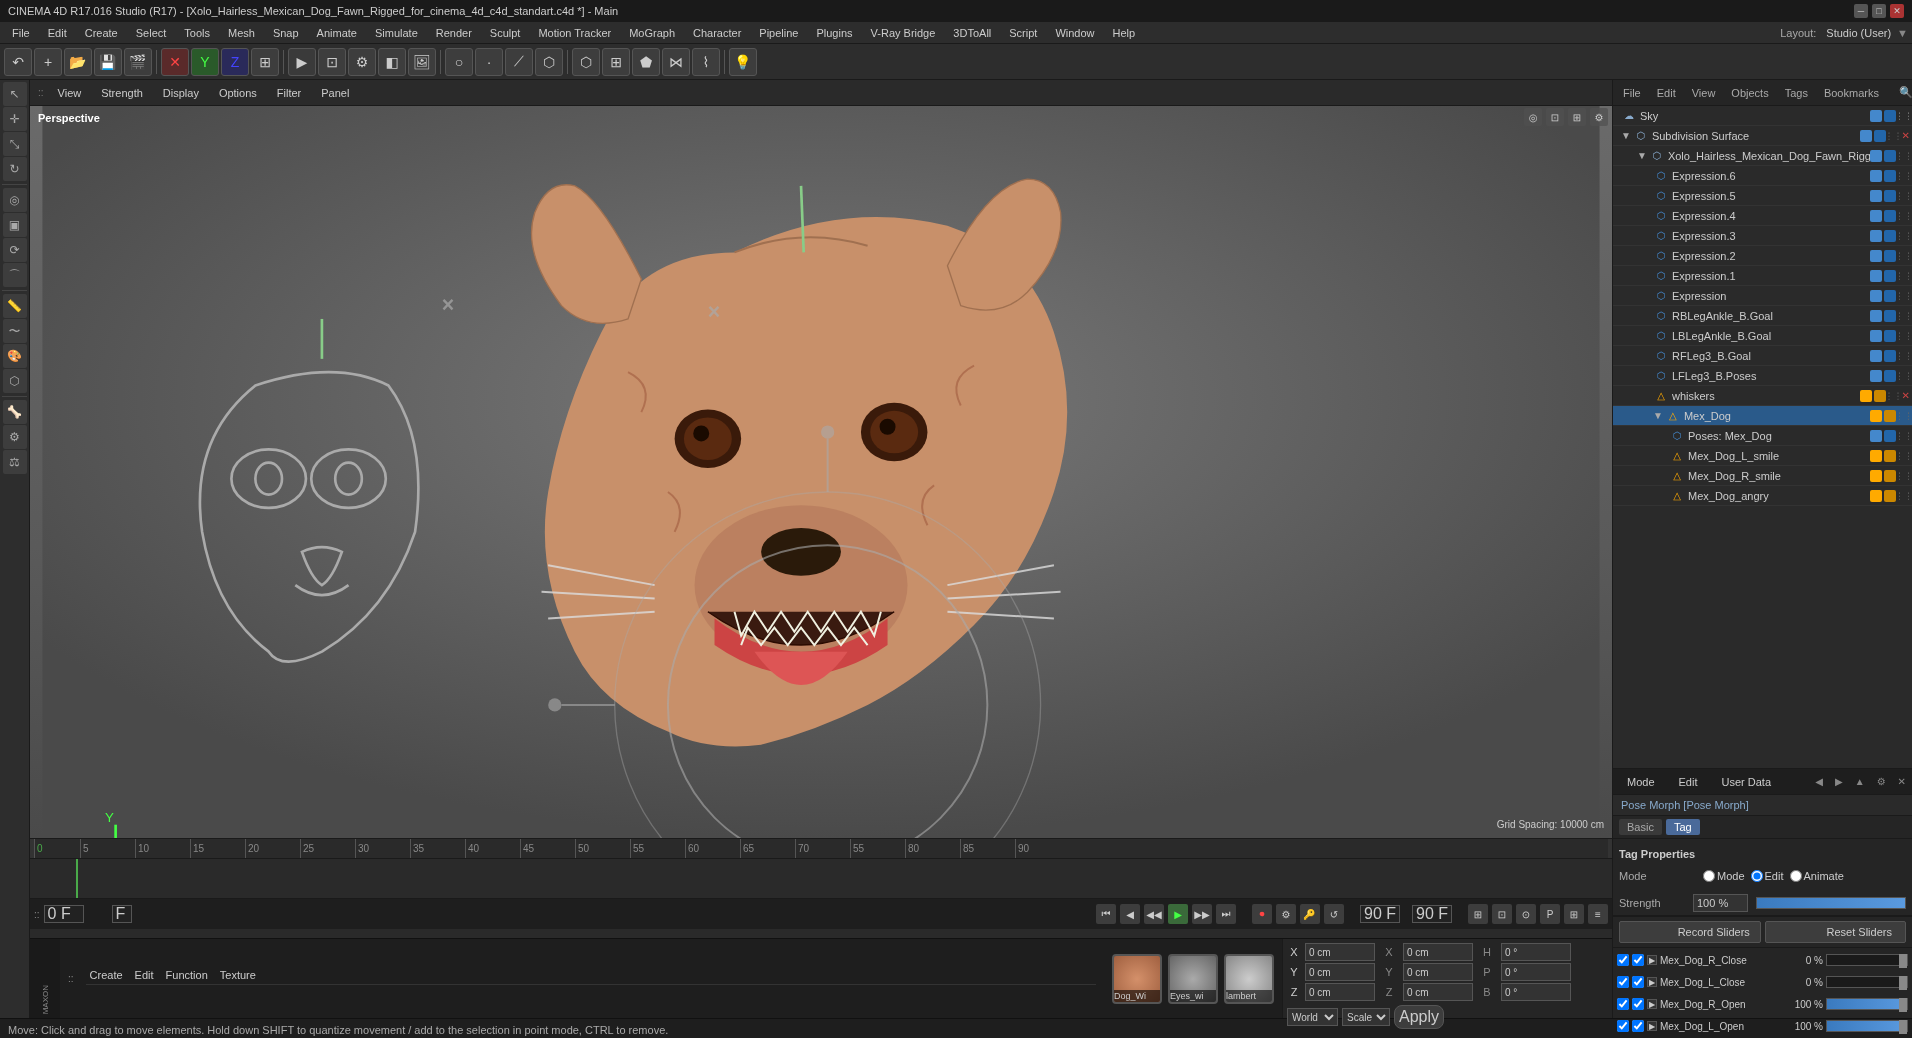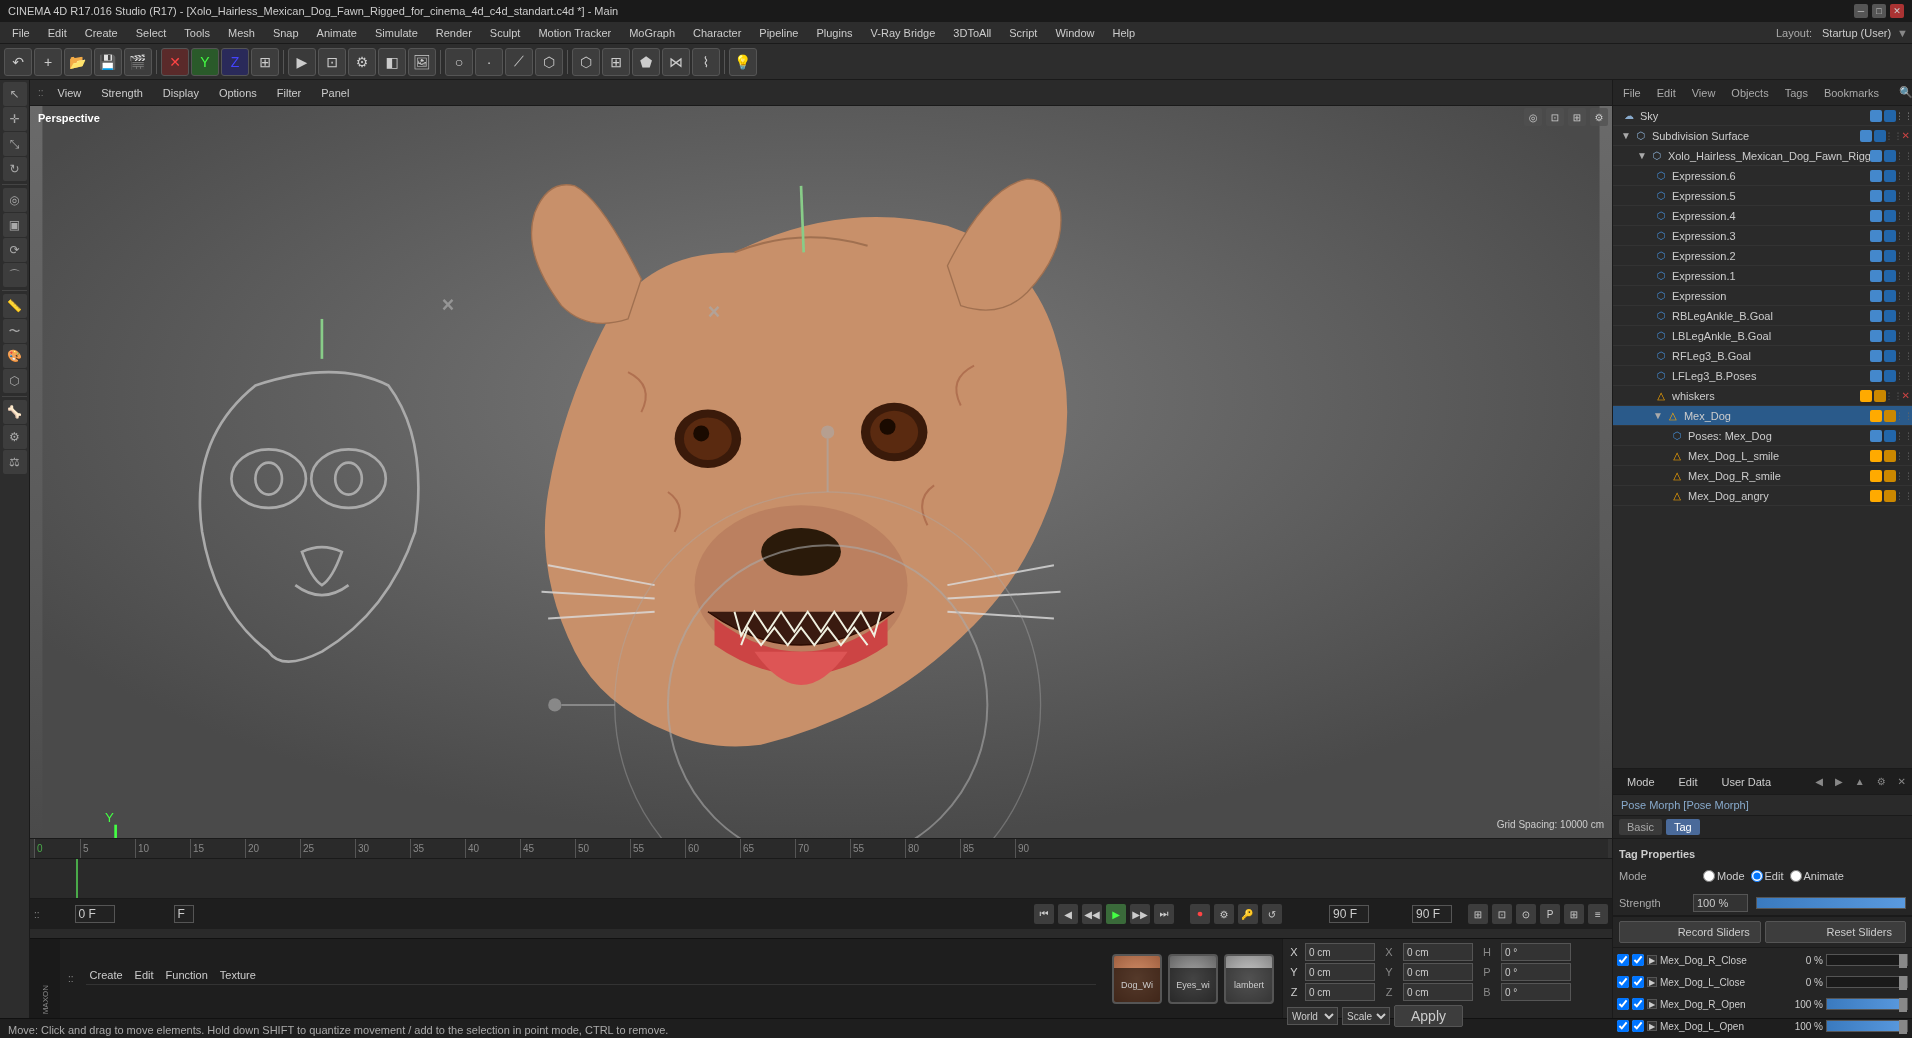--- a/index.html
+++ b/index.html
@@ -36,21 +36,21 @@
 
     
     #dog-viewport { width: 100%; height: 100%; position: relative; background: linear-gradient(180deg, #6a6a6a 0%, #5a5a5a 60%, #4a4a4a 100%); }
 
     
     #timeline { height: 100px; background: #2a2a2a; border-top: 1px solid #1a1a1a; }
     #timeline-ruler { height: 20px; background: #333; display: flex; align-items: center; padding: 0 4px; border-bottom: 1px solid #1a1a1a; overflow: hidden; }
     #timeline-content { height: 50px; background: #2a2a2a; position: relative; }
     #timeline-controls { height: 30px; background: #1e1e1e; display: flex; align-items: center; padding: 0 4px; gap: 4px; }
     .tc-btn { width: 20px; height: 20px; background: #3d3d3d; border-radius: 2px; display: flex; align-items: center; justify-content: center; cursor: pointer; color: #ccc; font-size: 10px; }
-    .tc-input { width: 50px; height: 18px; background: #222; border: 1px solid #555; color: #ccc; font-size: 12px; padding: 0 3px; margin-left: 31px; }
+    .tc-input { width: 50px; height: 18px; background: #222; border: 1px solid #555; color: #ccc; font-size: 16px; padding: 0 3px; }
 
     
     #right-panel { width: 300px; background: #2a2a2a; border-left: 1px solid #1a1a1a; display: flex; flex-direction: column; }
 
     
     #obj-manager { flex: 1; overflow: hidden; }
     #obj-manager-header { height: 26px; background: #252525; display: flex; align-items: center; padding: 0 6px; gap: 8px; border-bottom: 1px solid #1a1a1a; }
     .obj-header-btn { color: #aaa; font-size: 11px; cursor: pointer; padding: 2px 4px; }
 
     .obj-item { height: 20px; display: flex; align-items: center; padding-left: 4px; cursor: pointer; border-bottom: 1px solid #333; }
@@ -87,31 +87,31 @@
     #strength-row { display: flex; align-items: center; padding: 3px 6px; gap: 4px; border-bottom: 1px solid #1a1a1a; }
 
     
     #statusbar { height: 22px; background: #1e1e1e; display: flex; align-items: center; padding: 0 8px; border-top: 1px solid #111; }
     .status-text { font-size: 11px; color: #aaa; text-align: center; }
 
     
     #bottom-panel { display: flex; height: 80px; background: #1e1e1e; border-top: 1px solid #111; }
     #material-bar { flex: 1; display: flex; align-items: center; padding: 4px 8px; gap: 8px; }
     .material-thumb { width: 50px; height: 50px; border-radius: 4px; border: 2px solid #555; display: flex; flex-direction: column; align-items: center; justify-content: flex-end; overflow: hidden; cursor: pointer; }
-    .material-thumb-label { font-size: 9px; color: #ccc; background: rgba(0,0,0,0.6); width: 100%; text-align: center; padding: 12px 0; }
+    .material-thumb-label { font-size: 9px; color: #ccc; background: rgba(0,0,0,0.6); width: 100%; text-align: left; padding: 1px 0; }
 
     #coord-panel { width: 330px; background: #252525; border-left: 1px solid #1a1a1a; display: flex; flex-direction: column; padding: 4px; }
     .coord-row { display: flex; align-items: center; gap: 4px; margin-bottom: 2px; }
     .coord-label { width: 14px; font-size: 11px; color: #ccc; text-align: center; }
     .coord-input { width: 70px; height: 18px; background: #333; border: 1px solid #555; color: #ccc; font-size: 10px; padding: 0 3px; }
     .coord-sep { width: 20px; text-align: center; font-size: 11px; color: #888; }
 
     #apply-row { display: flex; align-items: center; gap: 4px; padding: 2px 0; }
     .coord-select { height: 18px; background: #333; border: 1px solid #555; color: #ccc; font-size: 10px; }
-    .apply-btn { padding: 2px 16px; background: #3d3d3d; border: 1px solid #555; color: #ccc; font-size: 14px; cursor: pointer; border-radius: 2px; }
+    .apply-btn { padding: 2px 4px; background: #3d3d3d; border: 1px solid #555; color: #ccc; font-size: 16px; cursor: pointer; border-radius: 8px; }
 
     
     #viewport-icons { position: absolute; top: 2px; right: 4px; display: flex; gap: 4px; }
     .vp-icon { width: 18px; height: 18px; background: rgba(80,80,80,0.7); border-radius: 2px; display: flex; align-items: center; justify-content: center; font-size: 10px; color: #ccc; cursor: pointer; }
 
     
     #sliders-area { flex: 1; overflow-y: auto; padding: 2px 4px; }
 
     
     .tick { display: inline-block; min-width: 55px; font-size: 10px; color: #888; text-align: left; border-left: 1px solid #555; padding-left: 2px; height: 20px; line-height: 20px; }
@@ -160,21 +160,21 @@
   <span class="menu-item">Character</span>
   <span class="menu-item">Pipeline</span>
   <span class="menu-item">Plugins</span>
   <span class="menu-item">V-Ray Bridge</span>
   <span class="menu-item">3DToAll</span>
   <span class="menu-item">Script</span>
   <span class="menu-item">Window</span>
   <span class="menu-item">Help</span>
   <span style="flex:1"></span>
   <span style="font-size:11px;color:#aaa;margin-right:8px;">Layout:</span>
-  <span style="font-size:11px;color:#ccc;">Startup (User)</span>
+  <span style="font-size:11px;color:#ccc;">Studio (User)</span>
   <span style="font-size:11px;color:#888;margin-left:4px;">▼</span>
 </div>
 
 <div id="toolbar">
   <div class="tool-btn" title="Undo">↶</div>
   <div class="tool-btn" title="New">+</div>
   <div class="tool-btn">📂</div>
   <div class="tool-btn">💾</div>
   <div class="tool-btn">🎬</div>
   <div class="tool-separator"></div>

